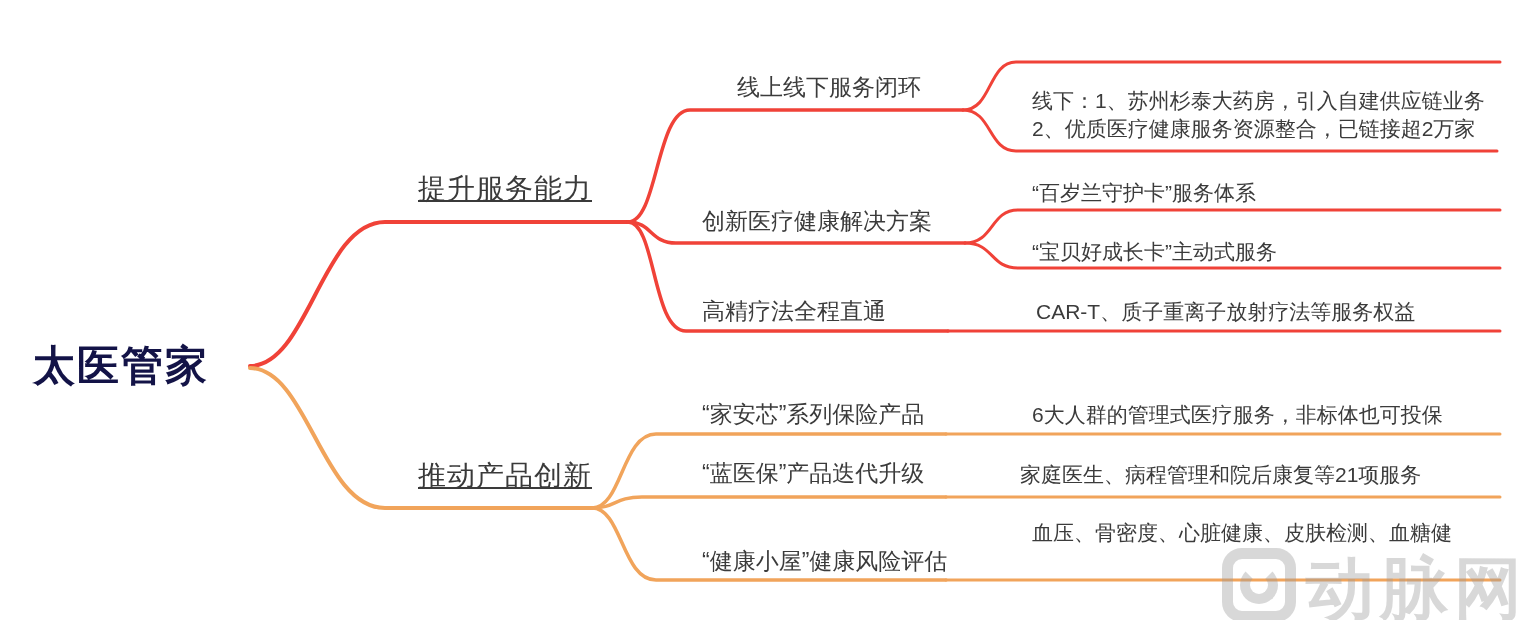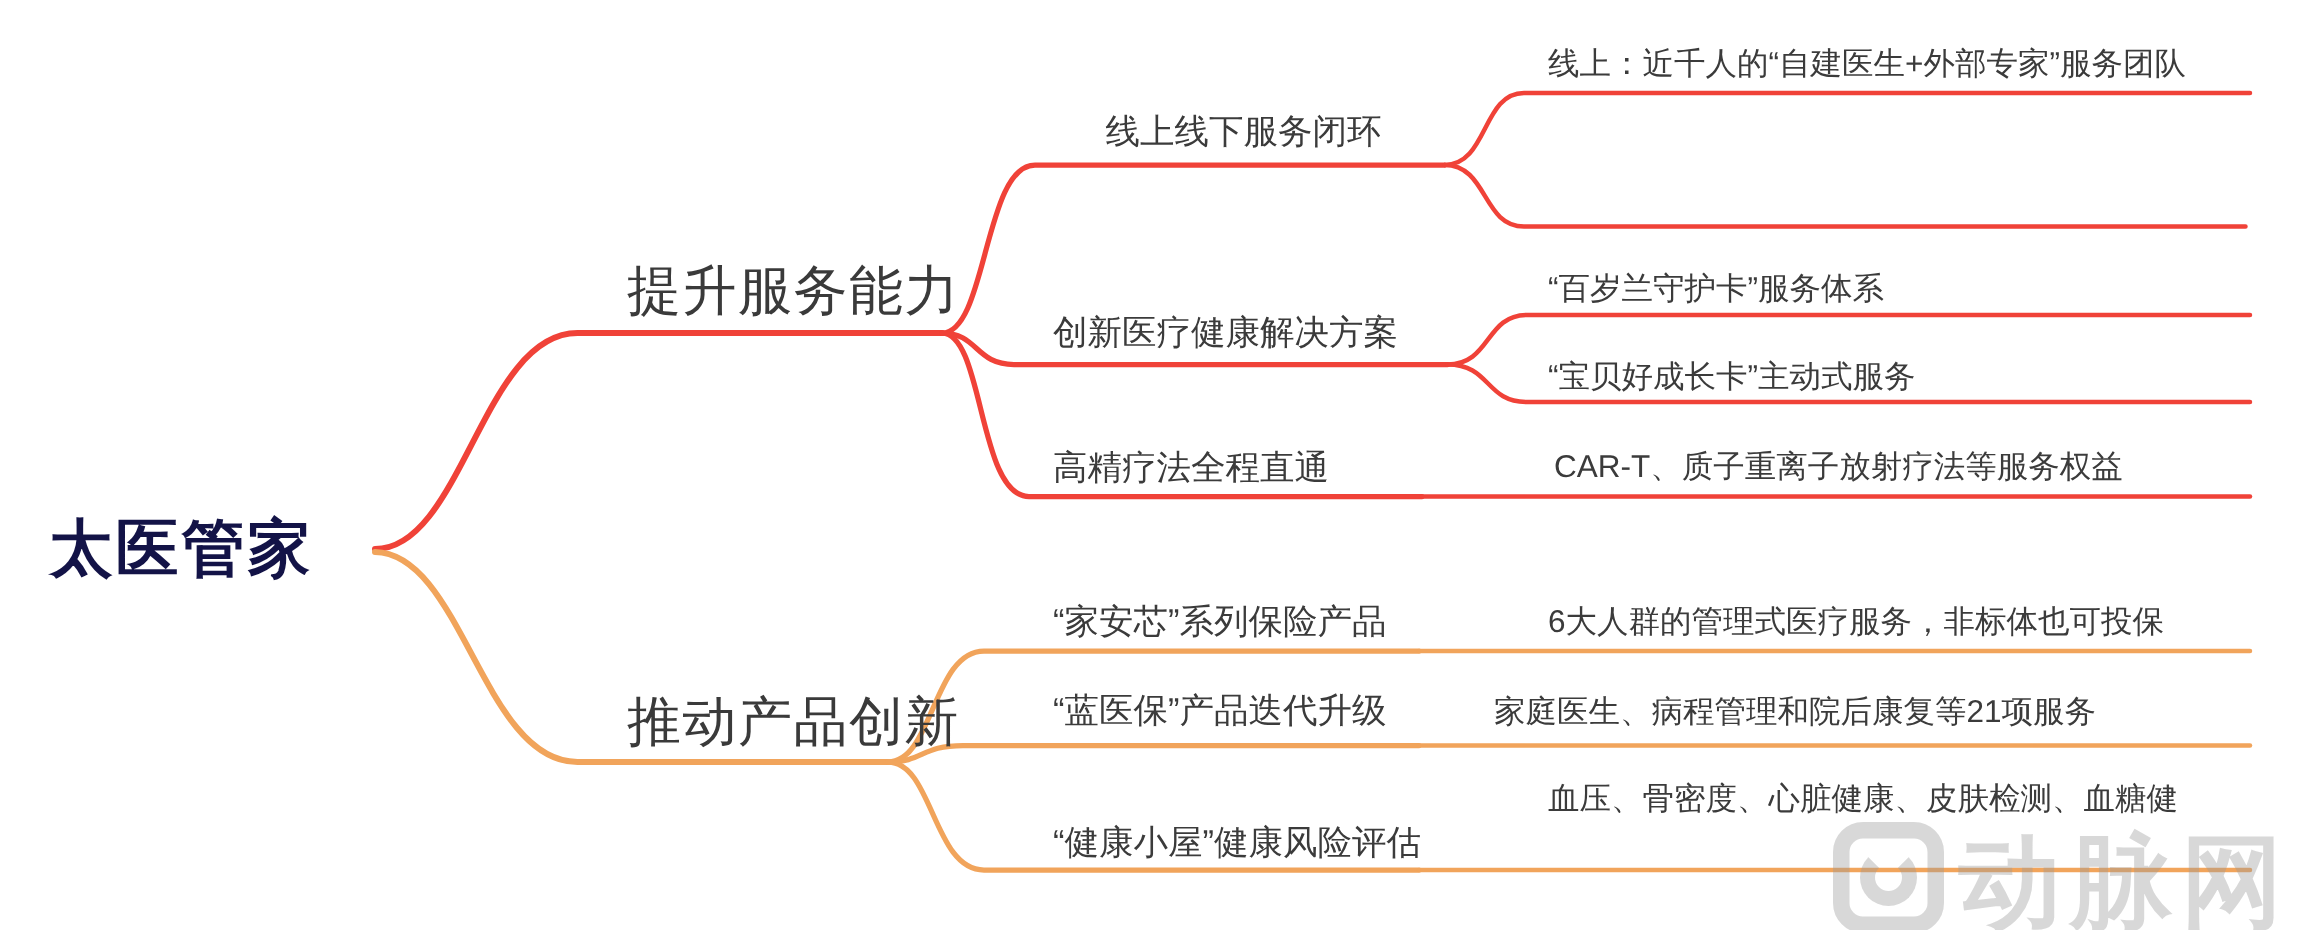--- a/index.html
+++ b/index.html
@@ -6,21 +6,21 @@
   .stage{
     position:relative;width:1538px;height:620px;overflow:hidden;background:#ffffff;
     font-family:"Liberation Sans","DejaVu Sans",sans-serif;
     color:#3c3c3c;
   }
   .stage svg{position:absolute;left:0;top:0;}
   .label{position:absolute;white-space:nowrap;line-height:1.2;}
   .root-label{
     left:33px;top:341px;font-size:42px;font-weight:bold;color:#131347;letter-spacing:2px;
   }
-  .l1-label{font-size:36px;color:#3a3a3a;letter-spacing:1px;}
+  .l1-label{font-size:28px;color:#3a3a3a;letter-spacing:1px;text-decoration:underline;}
   .l2-label{font-size:23px;color:#3b3b3b;}
   .leaf-label{font-size:21px;color:#3b3b3b;line-height:28px;}
   .edge{fill:none;stroke-linecap:round;stroke-linejoin:round;}
   .edge.red{stroke:#f04238;}
   .edge.orange{stroke:#f1a45b;}
   .w4{stroke-width:4px;} .w35{stroke-width:3.5px;} .w3{stroke-width:3px;}
   .watermark{
     position:absolute;left:1222px;top:548px;display:flex;align-items:flex-end;gap:10px;
     opacity:0.38;pointer-events:none;z-index:5;
   }
@@ -69,27 +69,30 @@
   <div class="label l1-label" style="left:418px;top:459px;">推动产品创新</div>
 
   <div class="label l2-label" style="left:703px;top:74px;margin-left:34px;">线上线下服务闭环</div>
   <div class="label l2-label" style="left:702px;top:208px;">创新医疗健康解决方案</div>
   <div class="label l2-label" style="left:702px;top:298px;">高精疗法全程直通</div>
 
   <div class="label l2-label" style="left:702px;top:401px;">“家安芯”系列保险产品</div>
   <div class="label l2-label" style="left:702px;top:460px;">“蓝医保”产品迭代升级</div>
   <div class="label l2-label" style="left:702px;top:548px;">“健康小屋”健康风险评估</div>
 
-  <div class="label leaf-label" style="left:1032px;top:29px;">线上：近千人的“自建医生+外部专家”服务团队</div>
+  <div class="label leaf-label" style="left:1032px;top:87px;">
+    <div>线下：1、苏州杉泰大药房，引入自建供应链业务</div>
+    <div>2、优质医疗健康服务资源整合，已链接超2万家</div>
+  </div>
   <div class="label leaf-label" style="left:1032px;top:179px;">“百岁兰守护卡”服务体系</div>
   <div class="label leaf-label" style="left:1032px;top:238px;">“宝贝好成长卡”主动式服务</div>
   <div class="label leaf-label" style="left:1036px;top:298px;">CAR-T、质子重离子放射疗法等服务权益</div>
 
   <div class="label leaf-label" style="left:1032px;top:401px;">6大人群的管理式医疗服务，非标体也可投保</div>
-  <div class="label leaf-label" style="left:996px;top:461px;text-align:center;">家庭医生、病程管理和院后康复等21项服务</div>
+  <div class="label leaf-label" style="left:1020px;top:461px;text-align:center;">家庭医生、病程管理和院后康复等21项服务</div>
   <div class="label leaf-label" style="left:1032px;top:519px;">
     <div>血压、骨密度、心脏健康、皮肤检测、血糖健</div>
   </div>
 
   <div class="watermark">
     <div class="wm-logo">
       <div class="wm-dot"></div>
     </div>
     <div class="wm-text">动脉网</div>
   </div>

